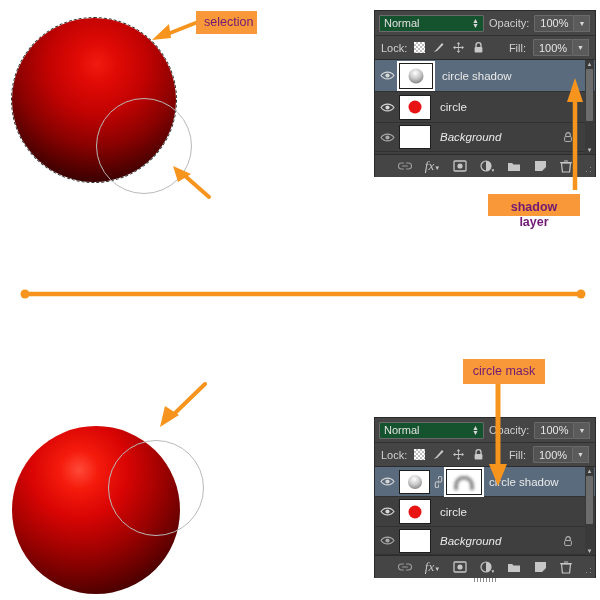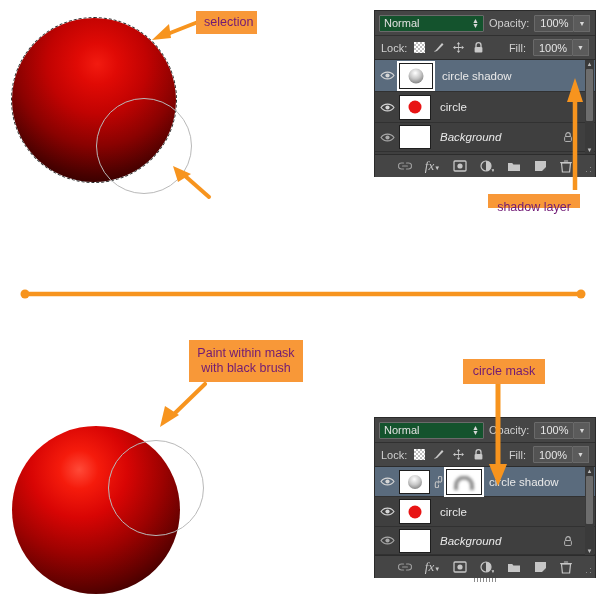--- a/index.html
+++ b/index.html
@@ -316,30 +316,28 @@
           </svg>
       </span>
     </div>
     <div class="resize-grip"></div>
   </div>
 
   <svg style="position:absolute;left:566px;top:76px;" width="18" height="114" viewBox="0 0 18 114">
     <path d="M9 114 L9 26" stroke="#f7941e" stroke-width="4.5" fill="none"></path>
     <path d="M9 2 L17 26 L1 26 Z" fill="#f7941e"></path>
   </svg>
-  <div class="callout" style="left:488px;top:194px;width:92px;height:14px;padding-top:6px;">shadow layer</div>
+  <div class="callout" style="left:488px;top:194px;width:92px;height:22px;padding-top:6px;font-weight:bold;">shadow layer</div>
 
   <svg class="divider" style="left:18px;top:286px;" width="570" height="16" viewBox="0 0 570 16">
     <path d="M8 8 L562 8" stroke="#f7941e" stroke-width="4.5" stroke-linecap="round"></path>
     <circle cx="7" cy="8" r="4.5" fill="#f7941e"></circle>
     <circle cx="563" cy="8" r="4.5" fill="#f7941e"></circle>
   </svg>
 
-  <div class="callout" style="left:189px;top:340px;width:114px;height:42px;padding-top:6px;">Paint within mask
-with black brush</div>
   <svg style="position:absolute;left:150px;top:382px;" width="60" height="48" viewBox="0 0 60 48">
     <path d="M55 2 L22 34" stroke="#f7941e" stroke-width="4" fill="none" stroke-linecap="round"></path>
     <path d="M10 45 L15 24 L29 33 Z" fill="#f7941e"></path>
   </svg>
 
   <div class="sphere-wrap" style="left:8px;top:414px;width:210px;height:180px;">
     <div class="sphere" style="left:4px;top:12px;width:168px;height:168px;
                 background:radial-gradient(circle at 40% 26%, #ff4a38 0%, #f51b0c 12%, #d80504 30%, #9e0201 52%, #5c0100 74%, #1d0000 93%, #0c0000 100%);"></div>
     <div class="brush-circle" style="left:100px;top:26px;width:96px;height:96px;"></div>
   </div>

